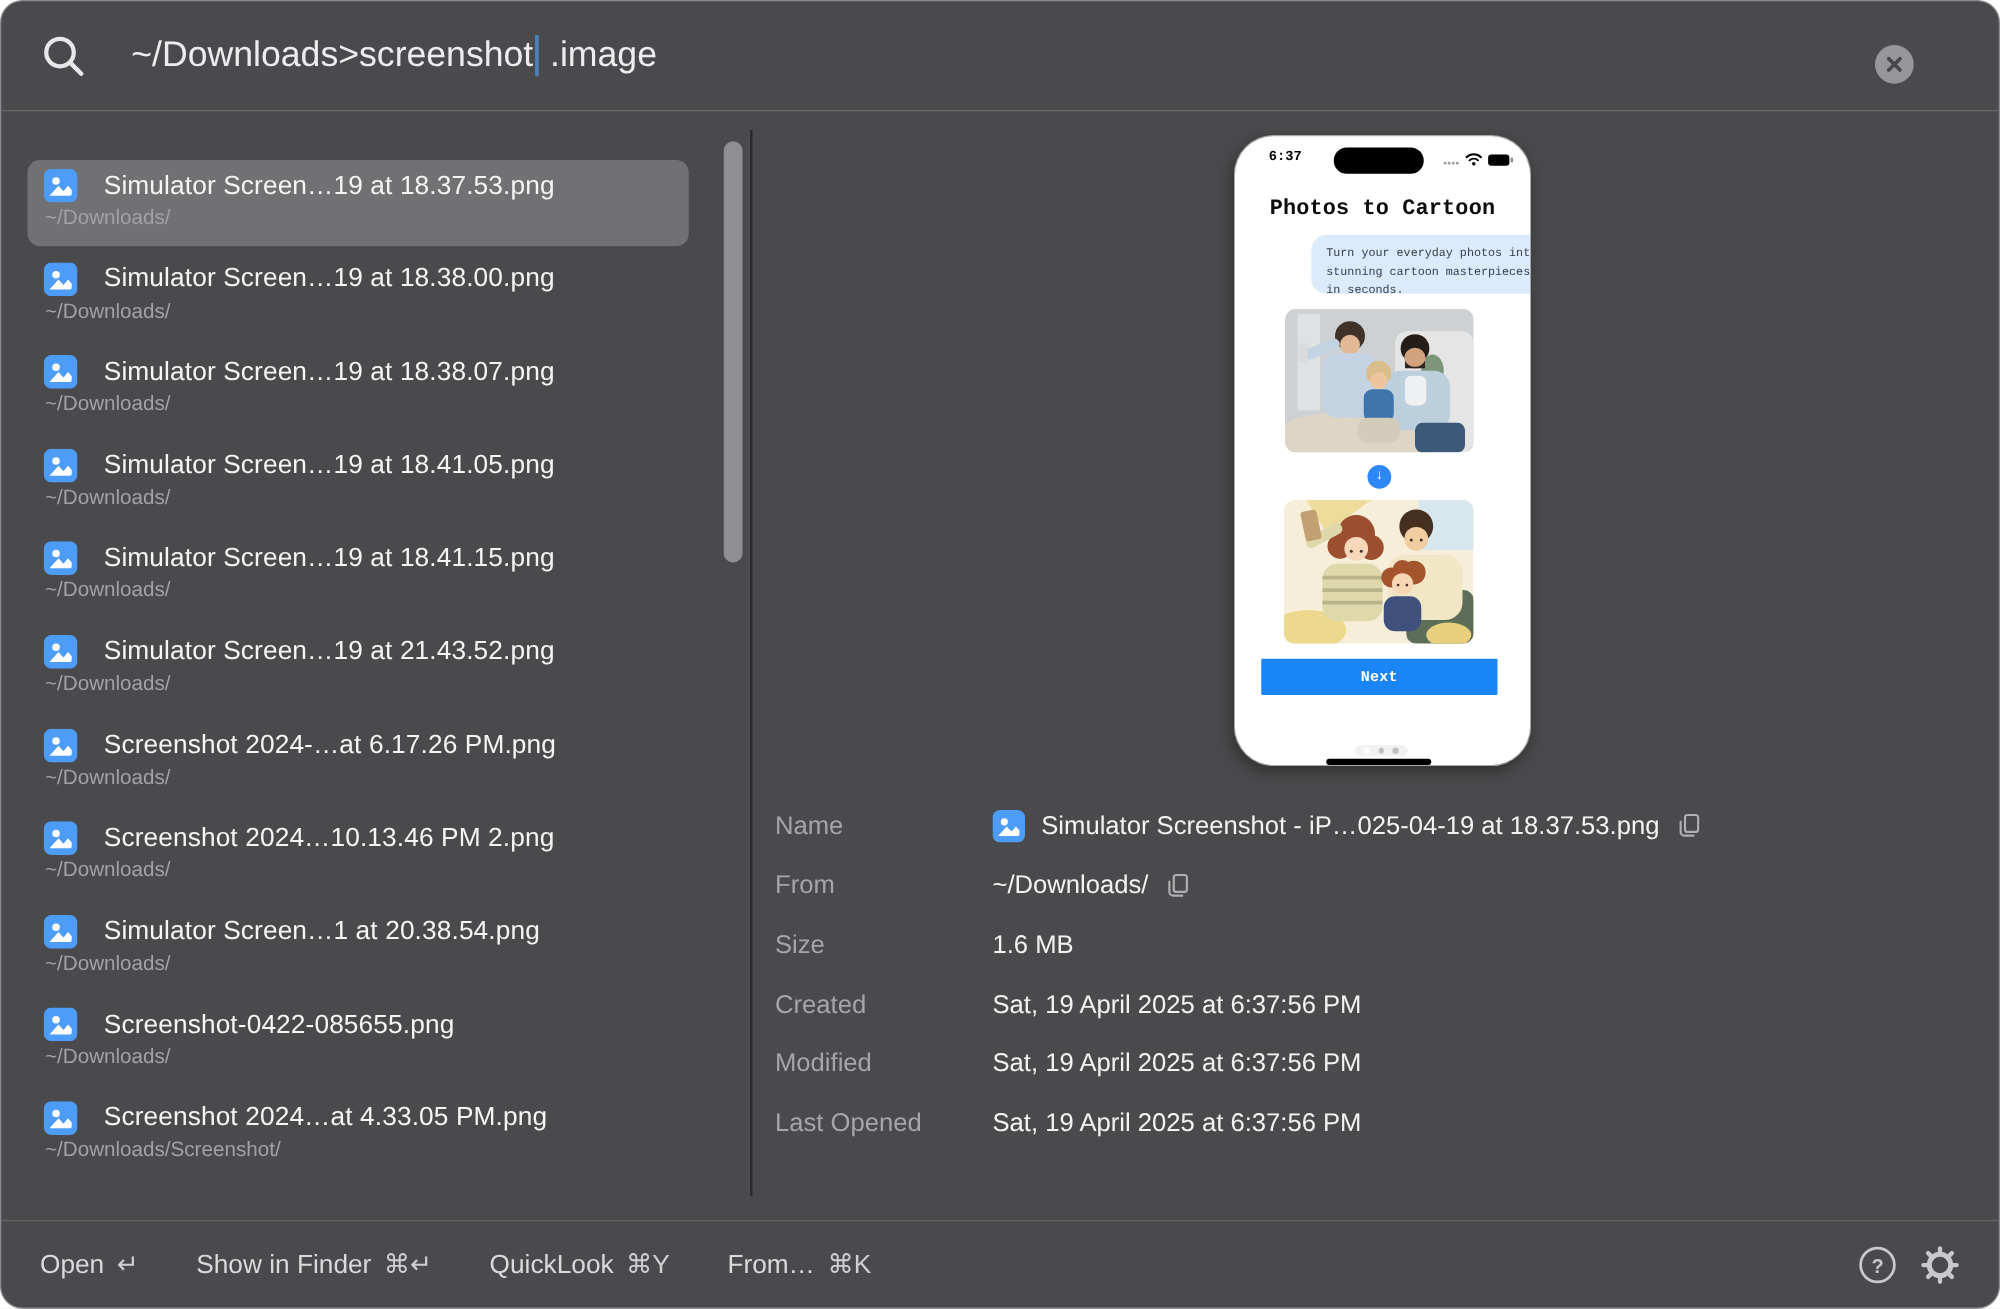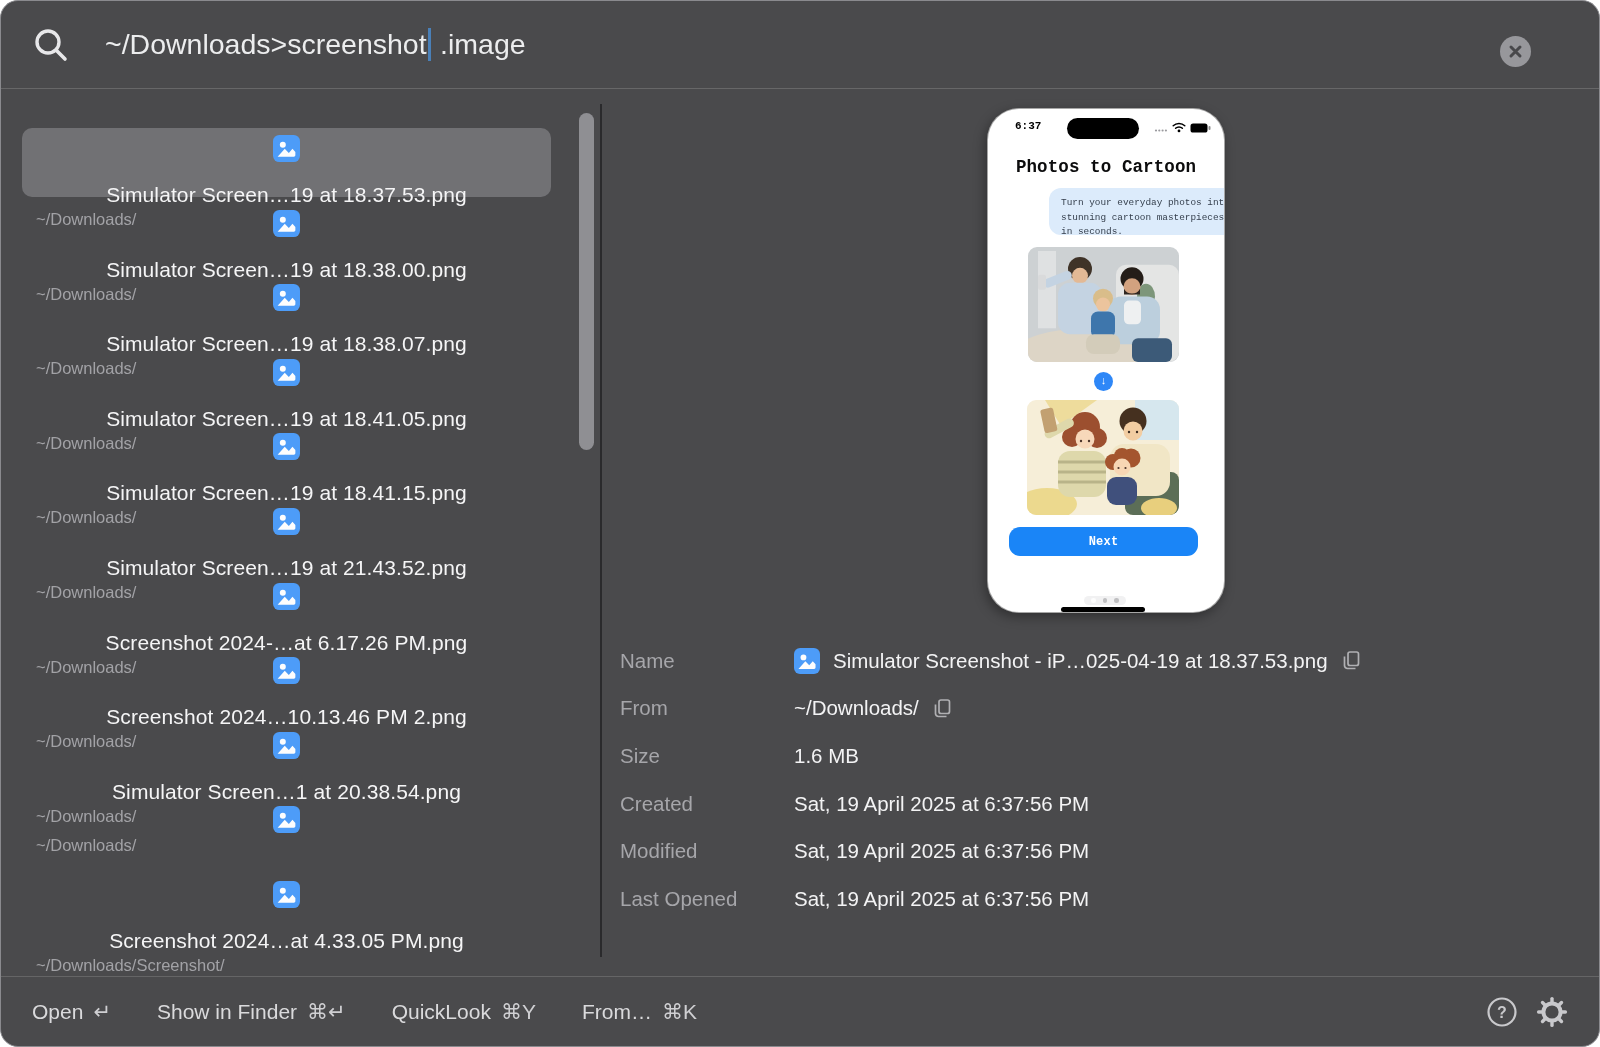--- a/index.html
+++ b/index.html
@@ -17,41 +17,41 @@
   .caret{display:inline-block;width:3.5px;height:33px;background:#4a80b8;margin:0 1px;}
   .clear-btn{position:absolute;right:68px;top:35px;width:31px;height:31px;border-radius:50%;
     background:#97979b;display:flex;align-items:center;justify-content:center;cursor:pointer;}
   
   .main{position:absolute;left:0;top:89px;right:0;bottom:70px;}
   .pane-divider{position:absolute;left:599px;top:14px;bottom:19px;width:2px;background:#2a2a2c;}
   
   .results{position:absolute;left:0;top:38px;width:578px;}
   .result{width:529px;height:69px;margin:0 0 5.6px 21px;border-radius:10px;padding:7px 13px 0 13px;cursor:default;}
   .result.selected{background:#717174;}
-  .r-top{display:flex;align-items:center;gap:21px;flex-direction:column;}
+  .r-top{display:flex;align-items:center;gap:21px;}
   .file-ico{width:27px;height:27px;flex:0 0 auto;}
   .r-name{font-size:21px;color:#f5f5f6;letter-spacing:0.1px;}
   .r-path{font-size:16.5px;color:#a2a2a6;margin-top:3px;margin-left:1px;}
   .scroll-thumb{position:absolute;left:578px;top:23px;width:15px;height:337px;border-radius:8px;background:#8f8f93;}
   
   .detail-pane{position:absolute;left:600px;top:0;right:0;bottom:0;}
   .phone{position:absolute;left:386px;top:18px;width:238px;height:505px;background:#ffffff;border-radius:32px;
     border:1px solid rgba(0,0,0,0.35);box-shadow:-2px 4px 12px rgba(0,0,0,0.35);overflow:hidden;font-family:Liberation Mono, monospace;}
   .p-status{position:absolute;left:0;top:7px;right:0;height:22px;}
   .p-time{position:absolute;left:27px;top:4px;font-size:11px;font-weight:bold;color:#000;}
   .island{position:absolute;left:79px;top:2px;width:72px;height:21px;border-radius:11px;background:#000;}
   .p-sticons{position:absolute;right:13px;top:6px;display:flex;align-items:center;gap:4px;}
   .p-title{position:absolute;left:0;right:0;top:48px;text-align:center;font-size:17.5px;font-weight:bold;color:#0c0c0d;letter-spacing:0.1px;}
   .p-infobox{position:absolute;left:17px;top:79px;width:198px;height:47px;border-radius:12px;background:#dcebfb;
     padding:8px 12px;font-size:9.4px;line-height:1.55;color:#36404e;margin-left:44px;}
   .p-photo1{position:absolute;left:40px;top:138px;width:151px;height:115px;border-radius:9px;overflow:hidden;}
   .p-arrow{position:absolute;left:106px;top:263px;width:19px;height:19px;border-radius:50%;background:#2e87f7;
     color:#fff;font-size:11px;font-weight:bold;text-align:center;line-height:19px;}
   .p-photo2{position:absolute;left:39px;top:291px;width:152px;height:115px;border-radius:9px;overflow:hidden;}
-  .p-next{position:absolute;left:21px;top:418px;width:189px;height:29px;border-radius:11px;background:#1a85f7;
+  .p-next{position:absolute;left:21px;top:418px;width:189px;height:29px;border-radius:1px;background:#1a85f7;
     color:#fff;font-size:12px;font-weight:bold;display:flex;align-items:center;justify-content:center;letter-spacing:0.2px;}
   .p-dots{position:absolute;left:96px;top:487px;width:42px;height:9px;border-radius:5px;background:#f1f1f2;
     display:flex;align-items:center;justify-content:center;gap:7px;}
   .p-dots i{width:4.5px;height:4.5px;border-radius:50%;display:block;}
   .p-home{position:absolute;left:73px;top:498px;width:84px;height:4.5px;border-radius:3px;background:#000;}
   .pp-svg{width:100%;height:100%;display:block;}
   
   .details{position:absolute;left:0;top:547px;right:14px;}
   .d-row{display:flex;align-items:center;height:47.6px;}
   .d-label{width:193px;padding-left:19px;font-size:20.5px;color:#a6a6aa;flex:0 0 auto;}
@@ -184,20 +184,21 @@
             </svg>
           <span class="r-name">Simulator Screen…1 at 20.38.54.png</span>
           </div>
         <div class="r-path">~/Downloads/</div>
       </div>
       <div class="result">
         <div class="r-top">
             <svg class="file-ico" viewBox="0 0 28 28">
               <use href="#img-ico"></use>
             </svg>
+          <span class="r-name">Screenshot-0422-085655.png</span>
           </div>
         <div class="r-path">~/Downloads/</div>
       </div>
       <div class="result">
         <div class="r-top">
             <svg class="file-ico" viewBox="0 0 28 28">
               <use href="#img-ico"></use>
             </svg>
           <span class="r-name">Screenshot 2024…at 4.33.05 PM.png</span>
           </div>

